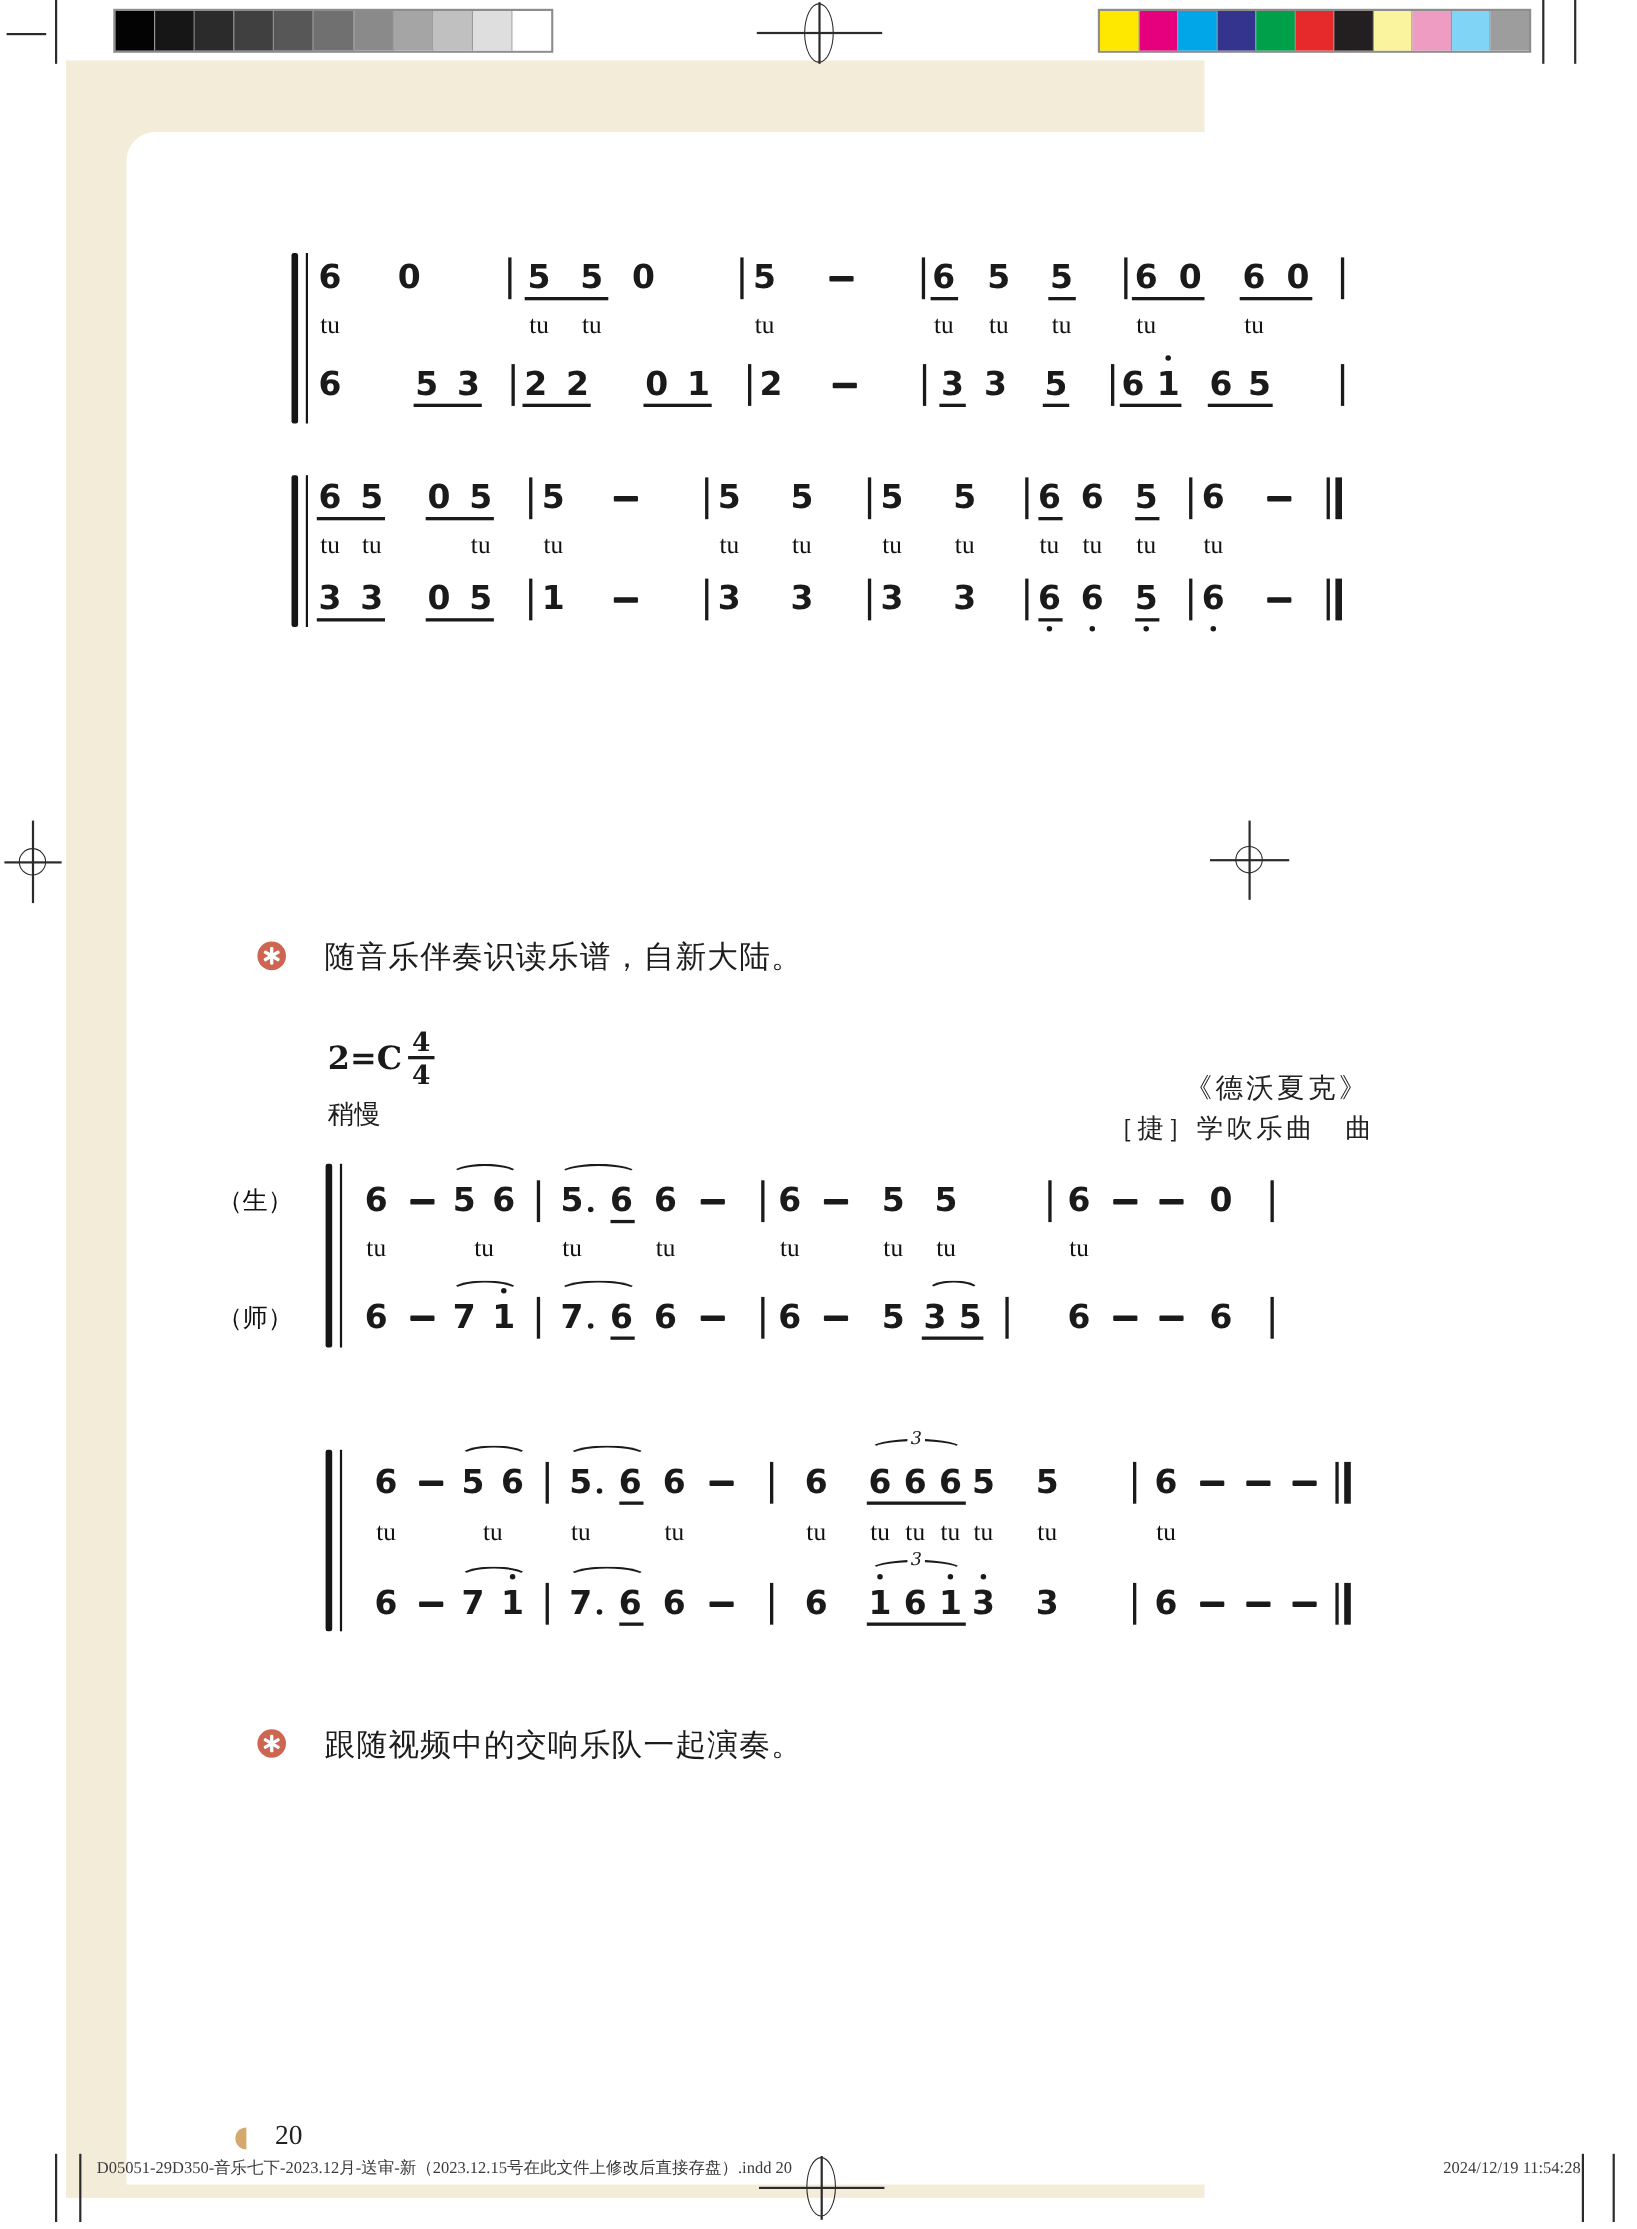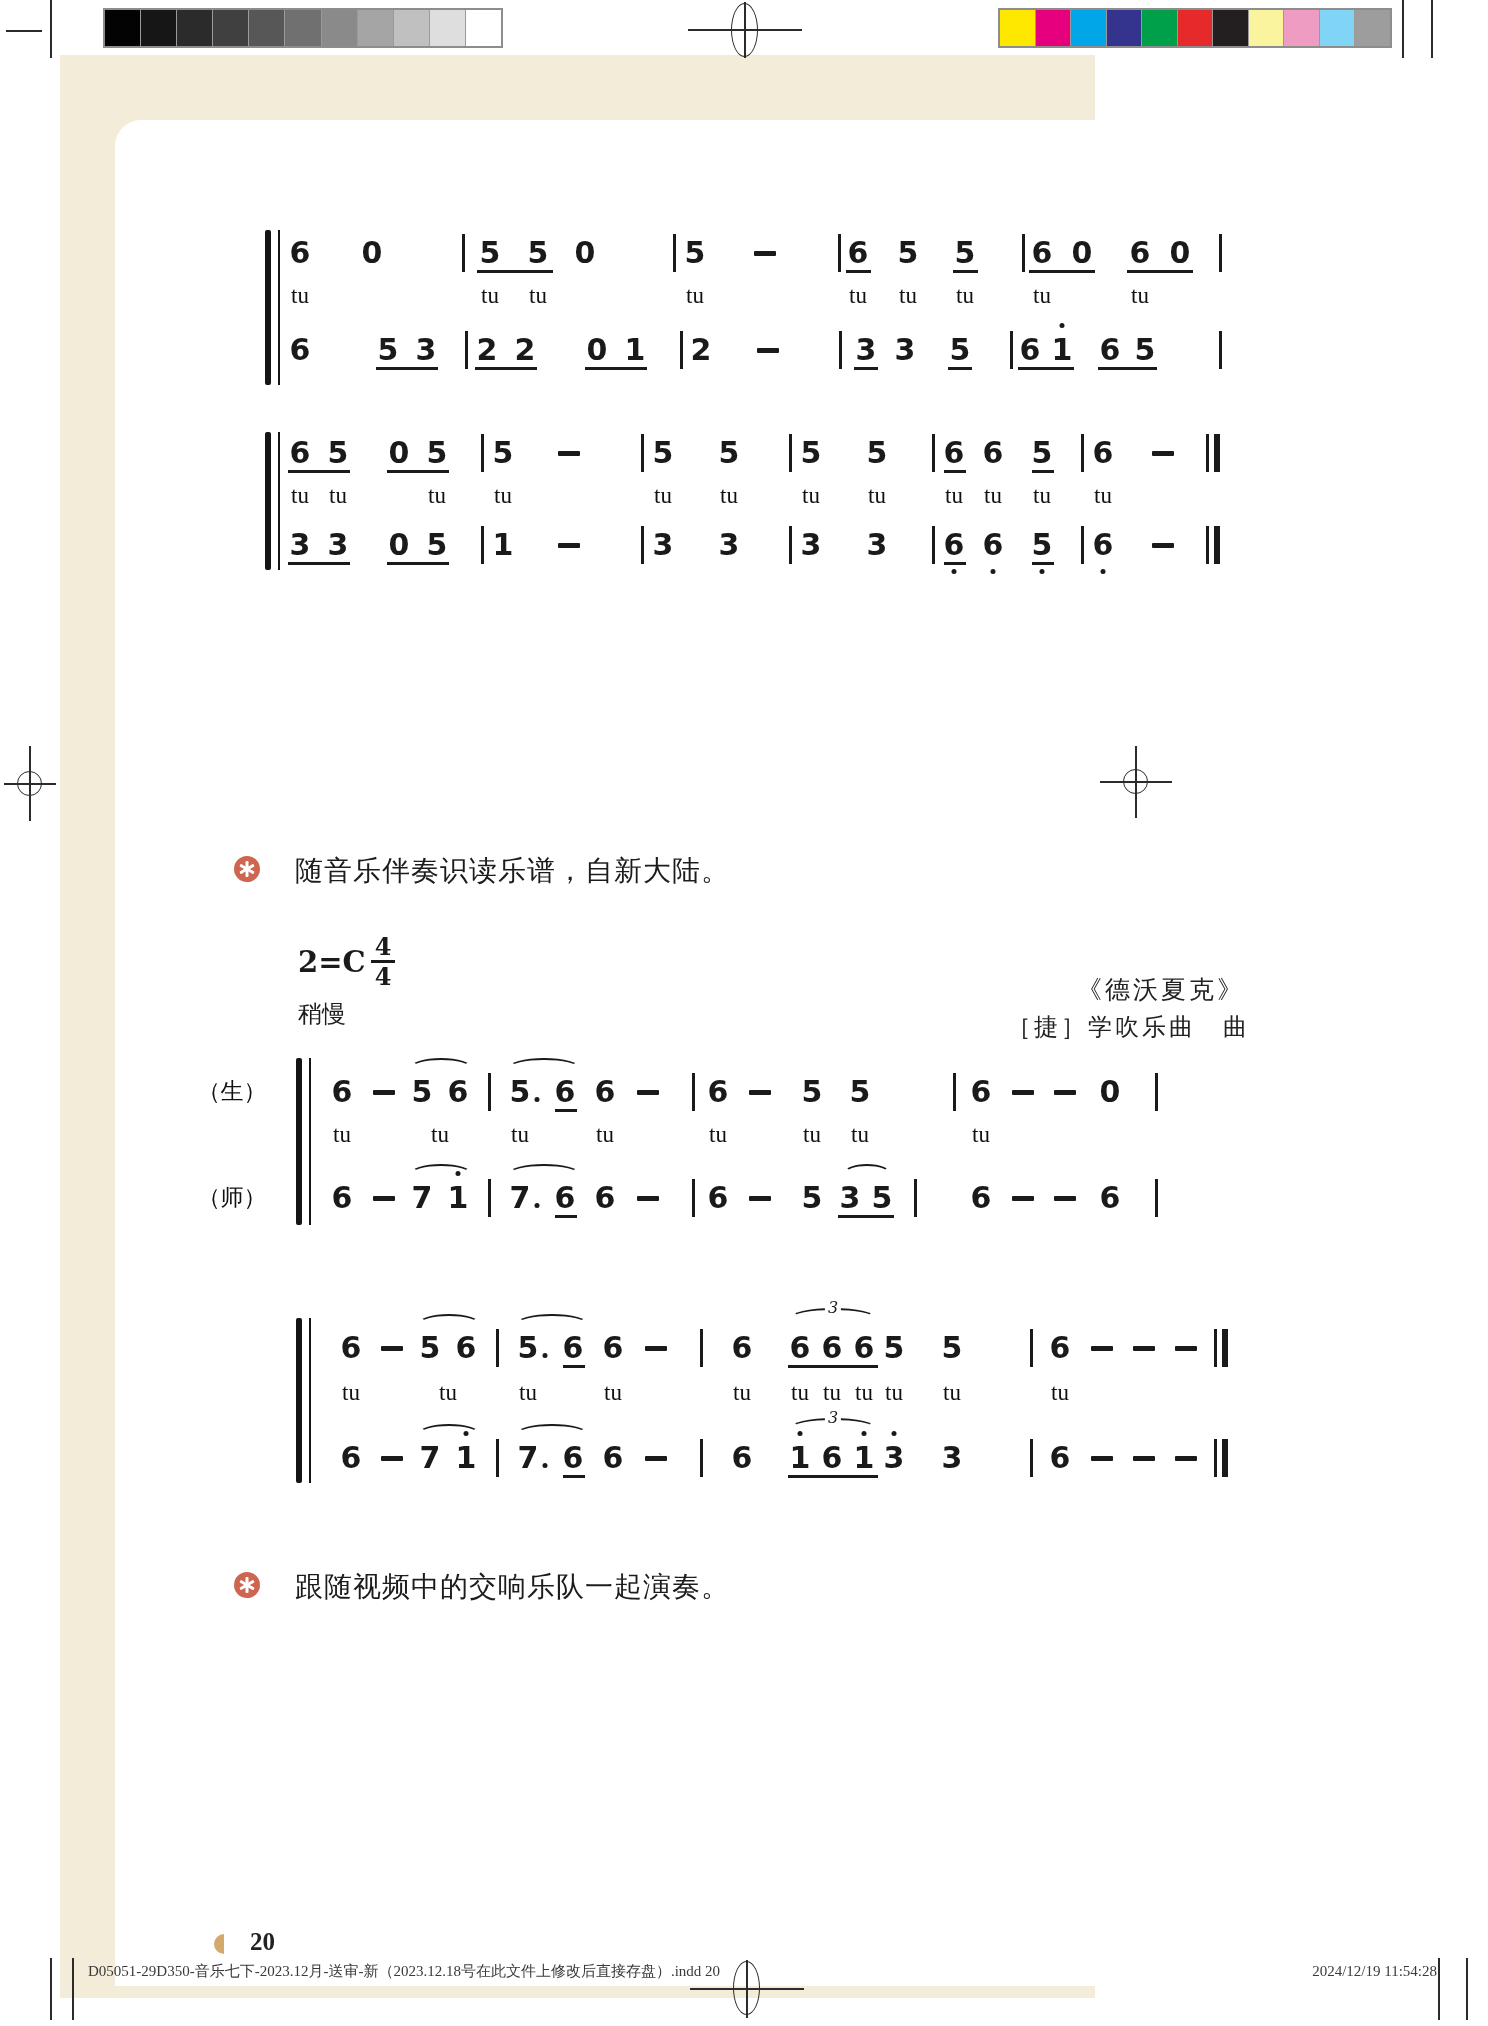--- a/index.html
+++ b/index.html
@@ -413,18 +413,18 @@
   <div>
     <span class="flower" style="left:234px;top:1572px;">
       <i style="transform:translate(-50%,-50%) rotate(0deg);"></i>
       <i style="transform:translate(-50%,-50%) rotate(60deg);"></i>
       <i style="transform:translate(-50%,-50%) rotate(120deg);"></i>
     </span>
     <span class="instr" style="left:295px;top:1570px;">跟随视频中的交响乐队一起演奏。</span>
   </div>
 
   <span class="crescent" style="left:214px;top:1934px;"></span>
-  <span class="pagenum" style="left:250px;top:1928px;font-weight:bold;">20</span>
-
-  <span class="footer-text" style="left:88px;top:1962px;">D05051-29D350-音乐七下-2023.12月-送审-新（2023.12.18号在此文件上修改后直接存盘）.indd   20</span>
+  <span class="pagenum" style="left:250px;top:1928px;">20</span>
+
+  <span class="footer-text" style="left:88px;top:1962px;">D05051-29D350-音乐七下-2023.12月-送审-新（2023.12.15号在此文件上修改后直接存盘）.indd   20</span>
   <span class="footer-text" style="right:51px;top:1962px;">2024/12/19   11:54:28</span>
 
 </div>
 
 </body></html>

